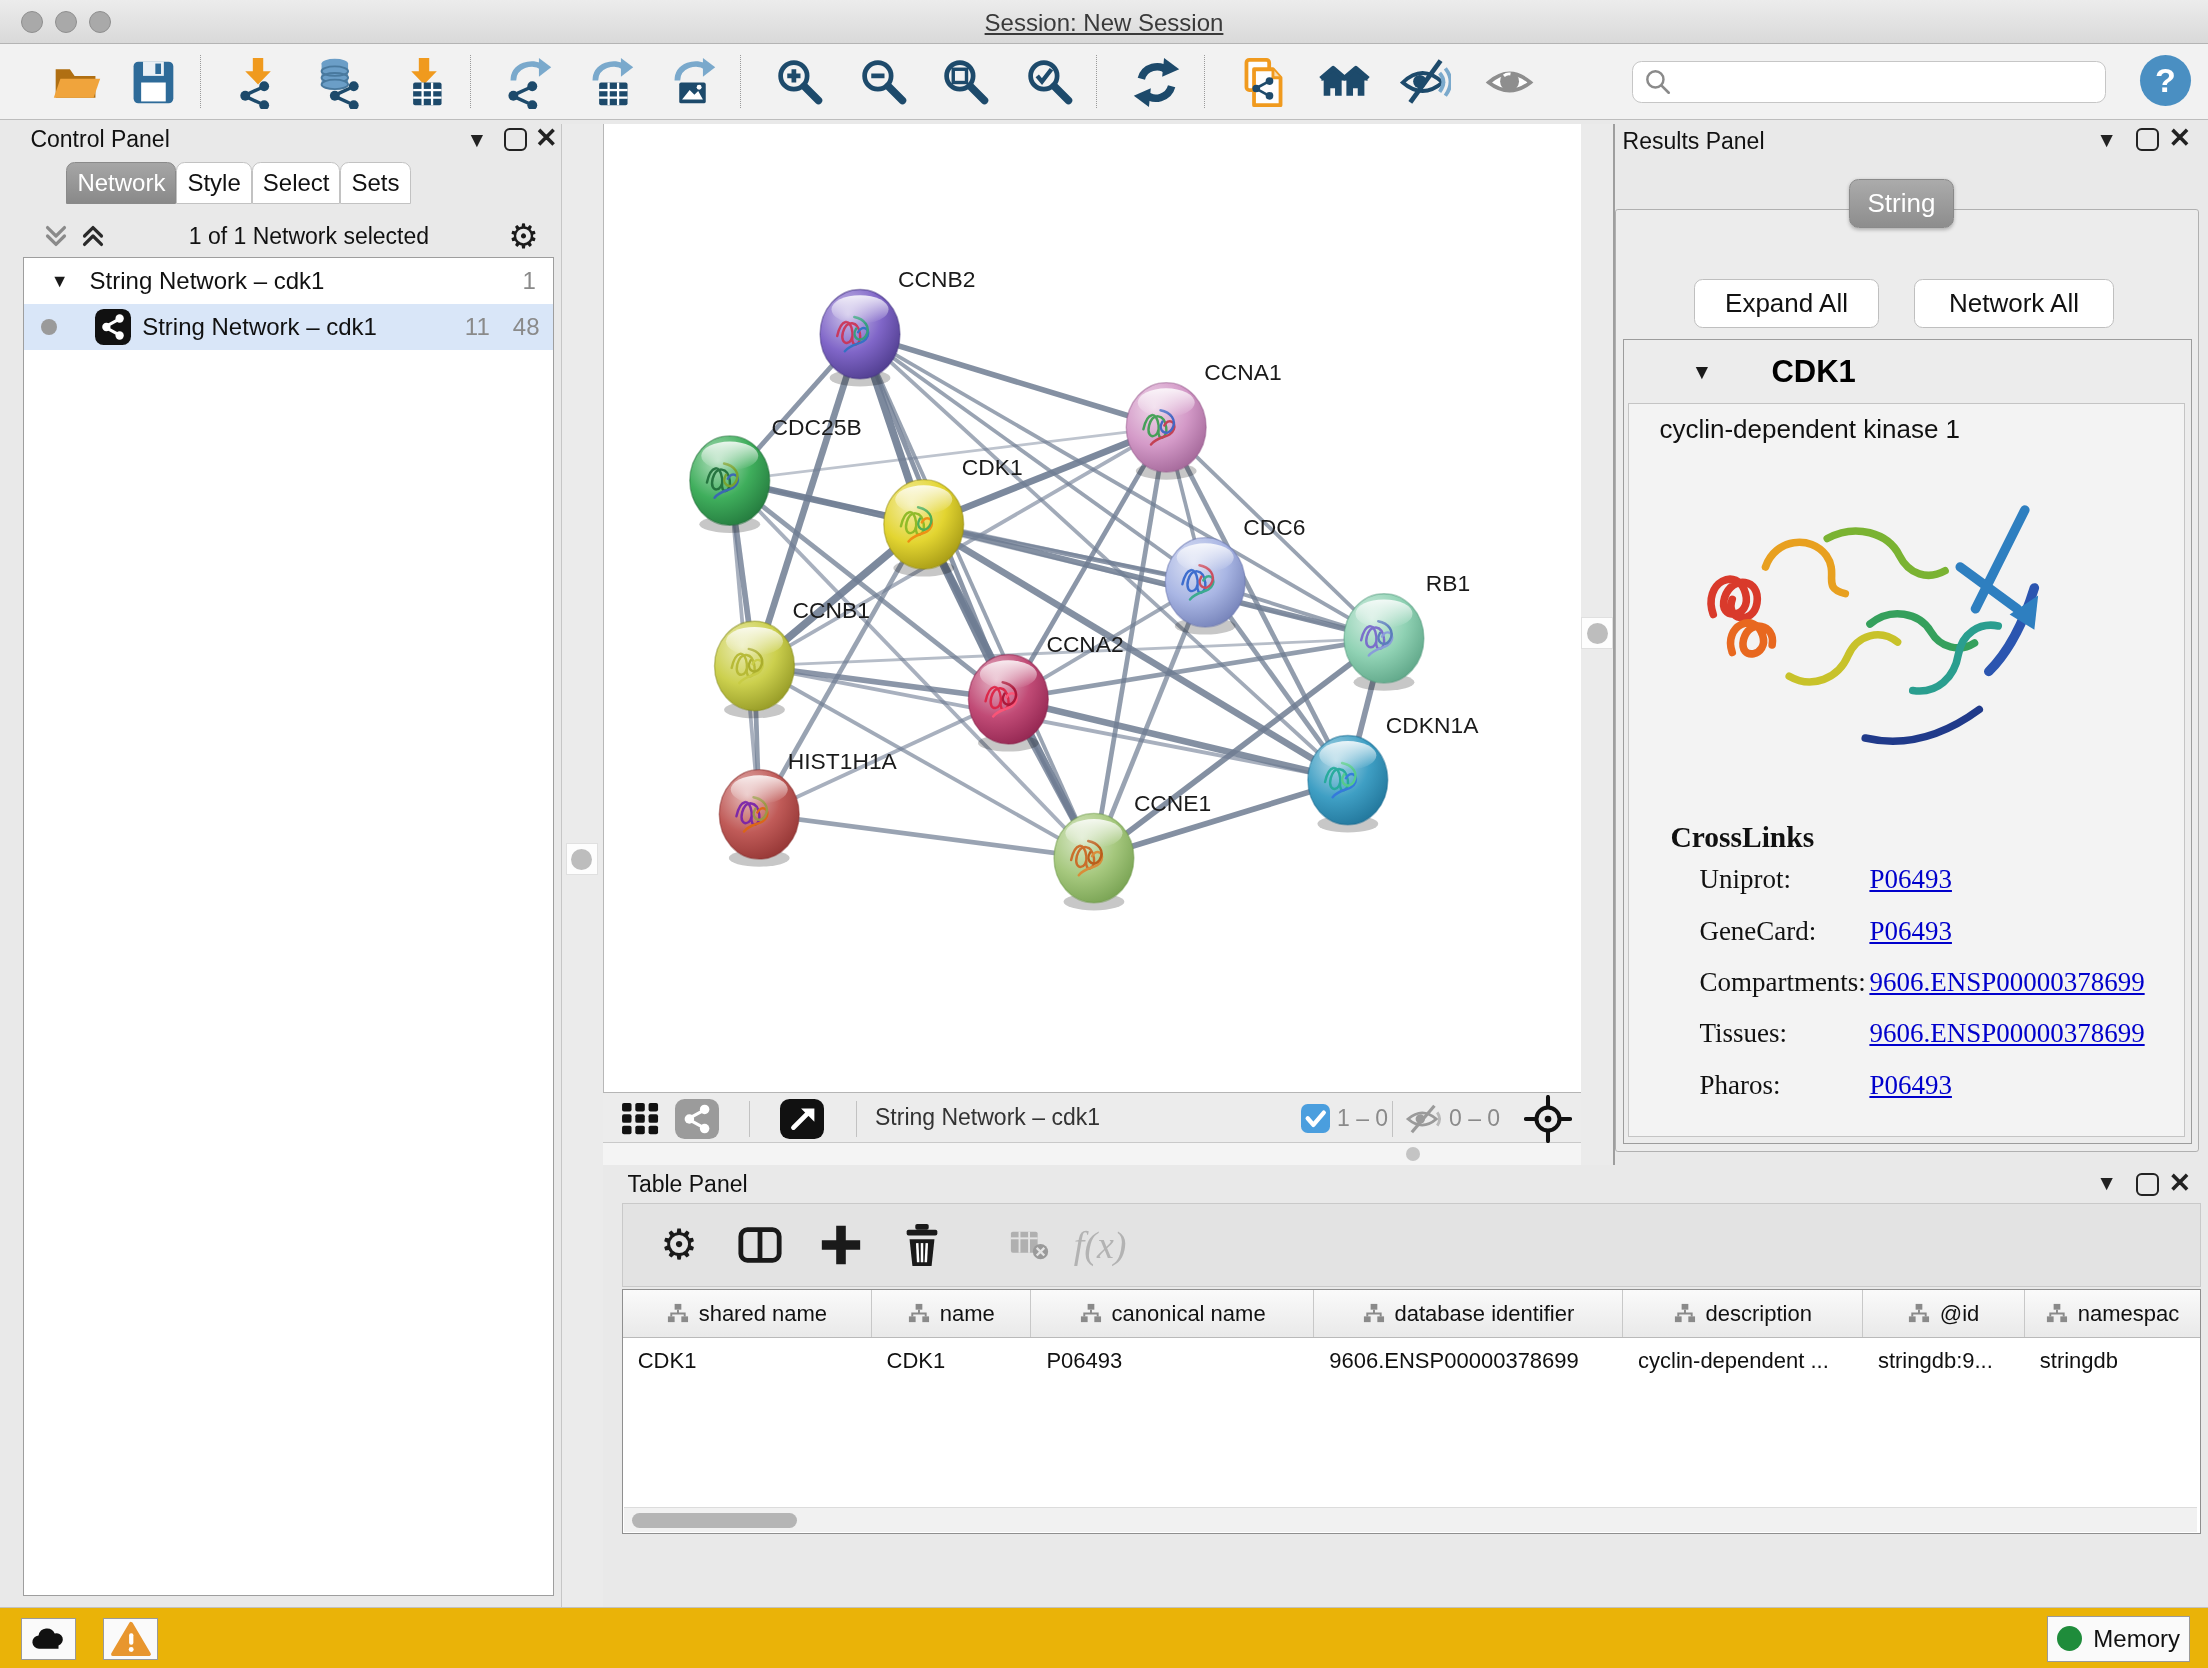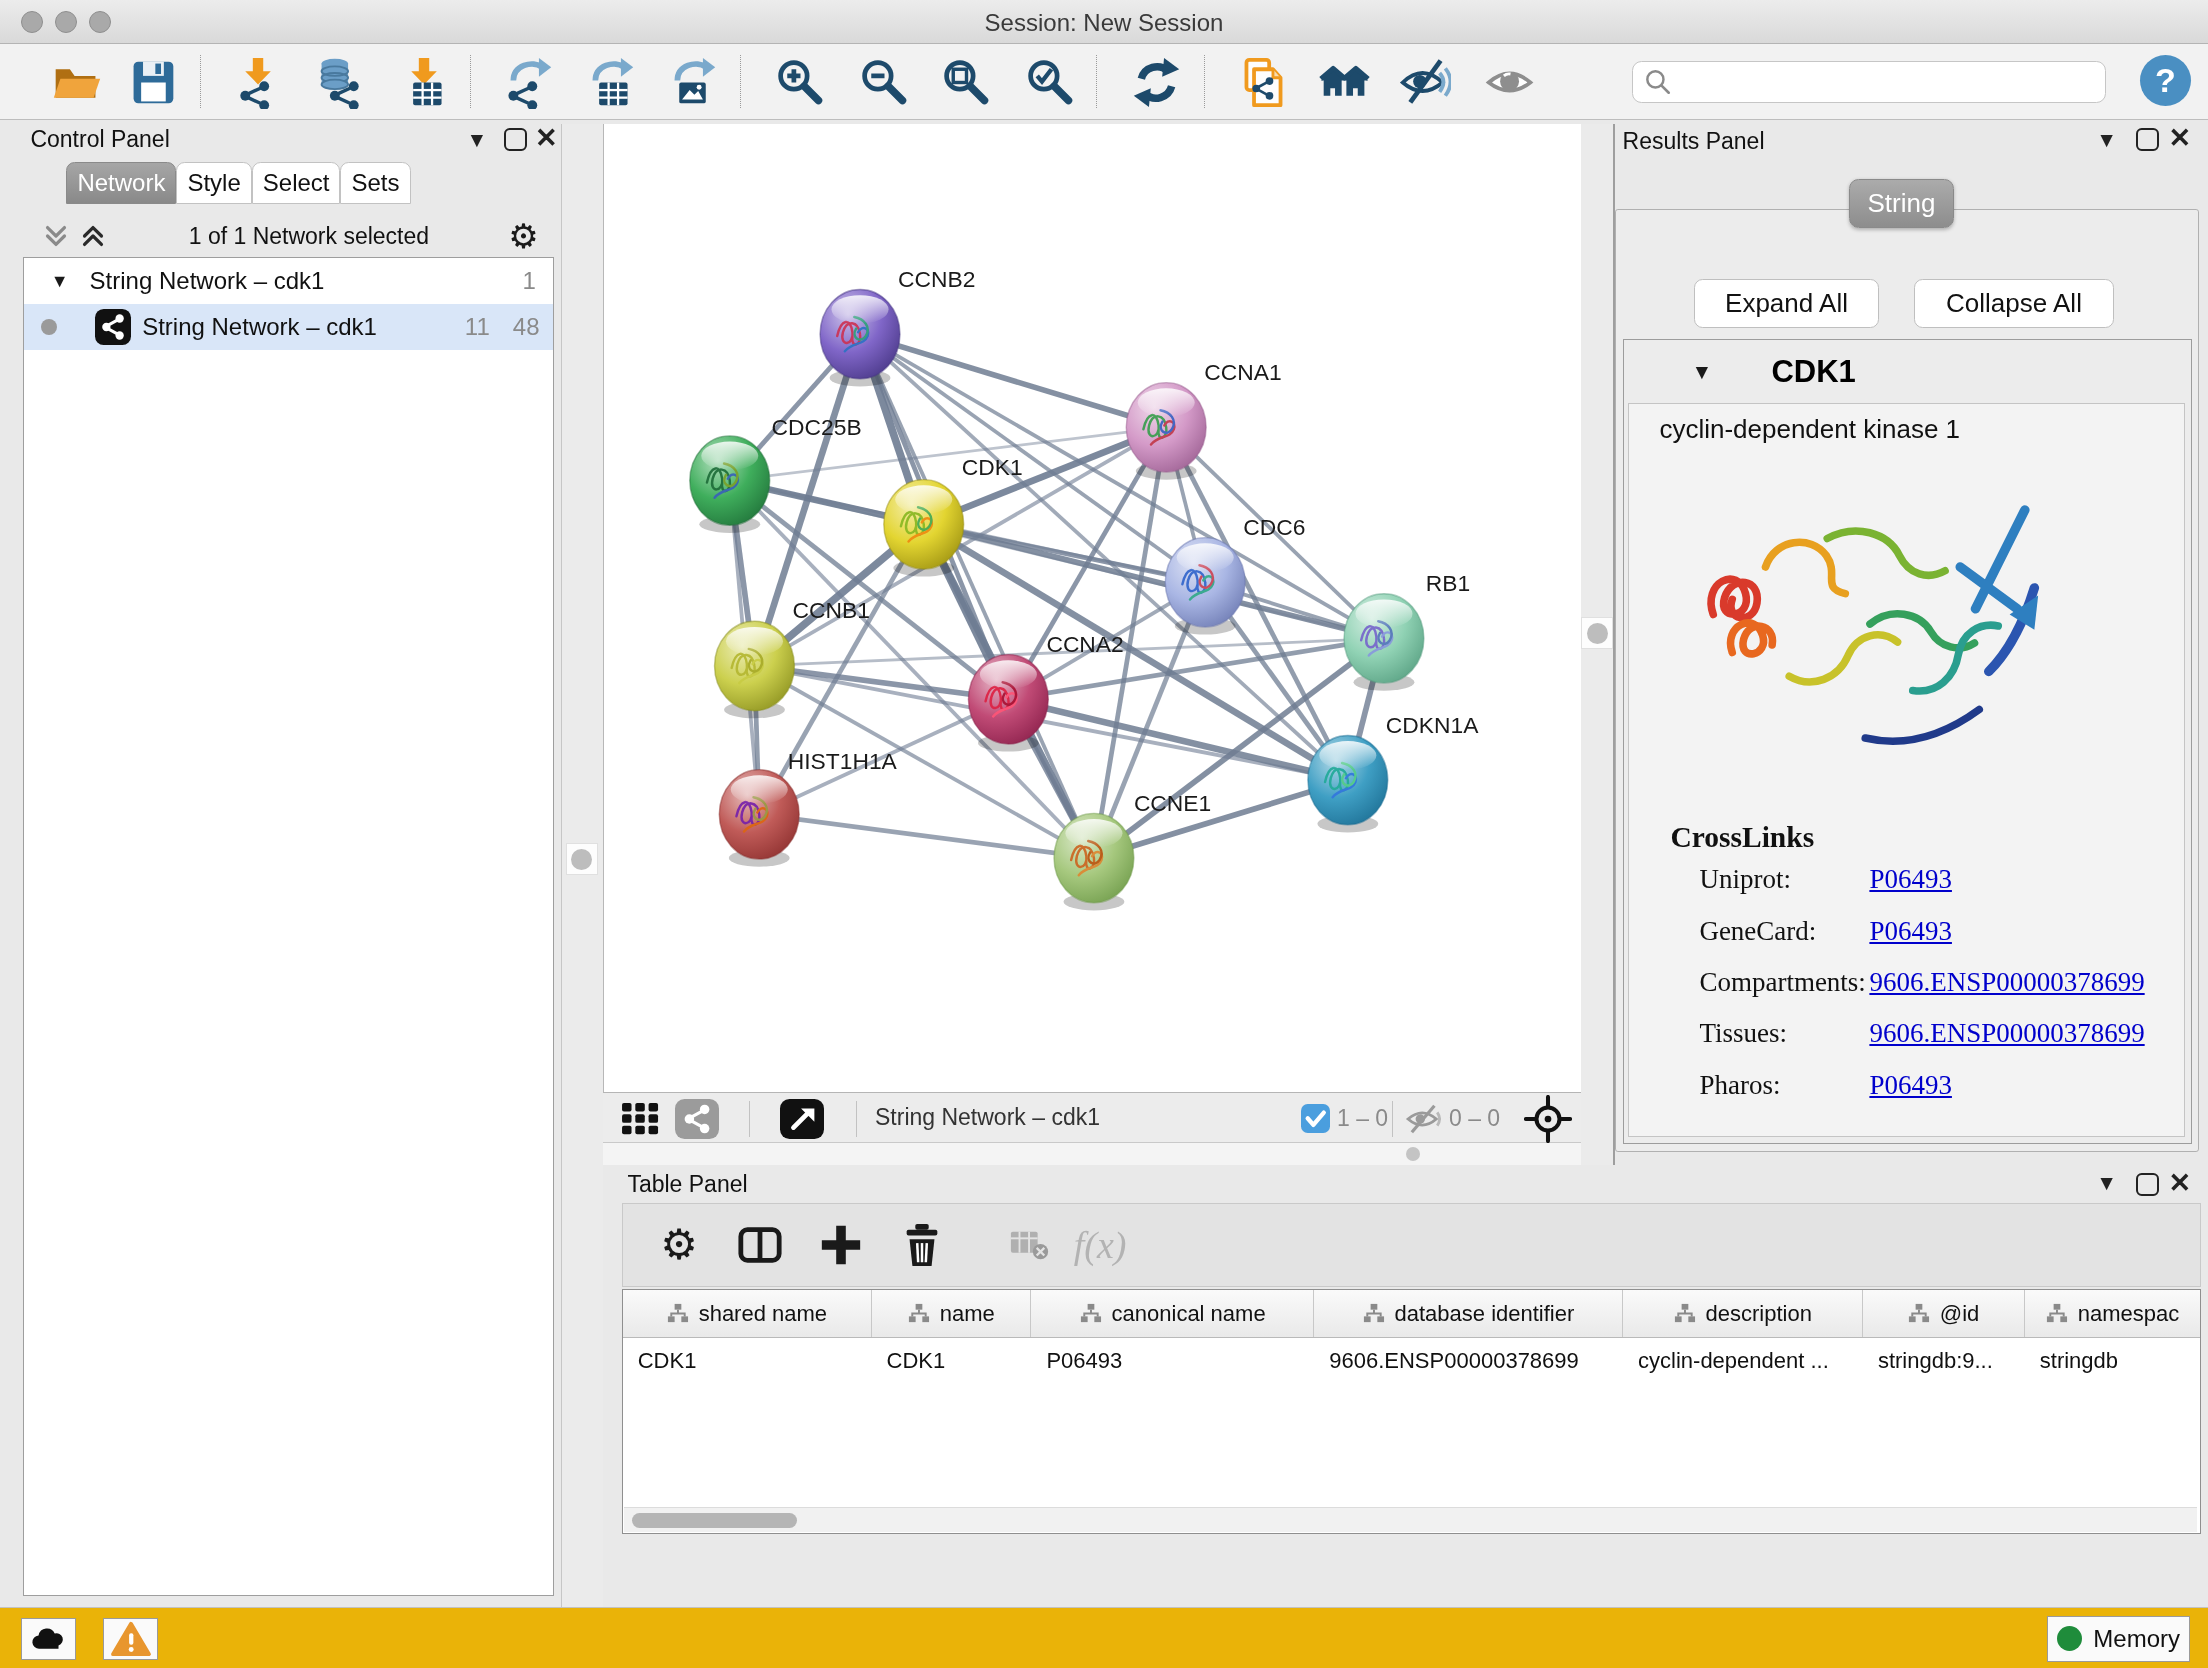--- a/index.html
+++ b/index.html
@@ -7,21 +7,21 @@
   *{box-sizing:border-box;}
   .abs{position:absolute;}
   .window{position:relative;width:2208px;height:1668px;background:#e9e9e9;}
 
   
   .titlebar{position:absolute;left:0;top:0;width:2208px;height:44px;
     background:linear-gradient(#ececec,#d9d9d9);border-bottom:1px solid #b4b4b4;}
   .tlight{position:absolute;top:10.5px;width:22px;height:22px;border-radius:50%;
     background:#a9a9a9;border:1px solid #8f8f8f;}
   .title-text{position:absolute;left:0;right:0;top:8.6px;text-align:center;
-    font-size:24px;color:#3a3a3a;font-weight:500;}
+    font-size:24px;color:#3a3a3a;font-weight:500;text-decoration:underline;}
 
   
   .toolbar{position:absolute;left:0;top:44px;width:2208px;height:76px;
     background:#f2f2f2;border-bottom:1.9px solid #bdbdbd;}
   .tbtn{position:absolute;top:7.6px;width:61px;height:61px;display:flex;
     align-items:center;justify-content:center;}
   .tsep{position:absolute;top:11.4px;width:0;height:53px;border-left:1.9px dotted #9a9a9a;}
   .searchbox{position:absolute;left:1632px;top:17px;width:474px;height:42px;
     background:#fff;border:1.9px solid #c6c6c6;border-radius:9.5px;display:flex;align-items:center;}
   .searchbox input{border:none;outline:none;flex:1;font-size:23px;height:34px;
@@ -690,21 +690,21 @@
   </div>
 
   <div class="results-panel">
     <span class="ptitle" style="position:absolute;left:7.6px;top:3.8px">Results Panel</span>
     <span class="pctl" style="right:91px">▼</span>
     <span class="pctl square" style="right:49px"></span>
     <span class="pctl x" style="right:17px;top:-1.9px">✕</span>
     <div class="string-tab">String</div>
     <div class="rp-outer"></div>
     <div class="rp-btn" style="left:79px;width:185px">Expand All</div>
-    <div class="rp-btn" style="left:299px;width:200px">Collapse All</div>
+    <div class="rp-btn" style="left:299px;width:200px">Network All</div>
 
     <div class="cdk1-box">
       <div class="cdk1-header">
         <span class="expander" style="margin-left:68px;font-size:21px">▼</span>
         <span style="margin-left:59px;font-size:31px;font-weight:bold">CDK1</span>
       </div>
       <div class="cdk1-content">
         <div style="position:absolute;left:30px;top:9.5px;font-size:26px;color:#111">cyclin-dependent kinase 1</div>
 
         <svg width="409" height="323" viewBox="0 0 430 340" style="position:absolute;left:46px;top:49px">

